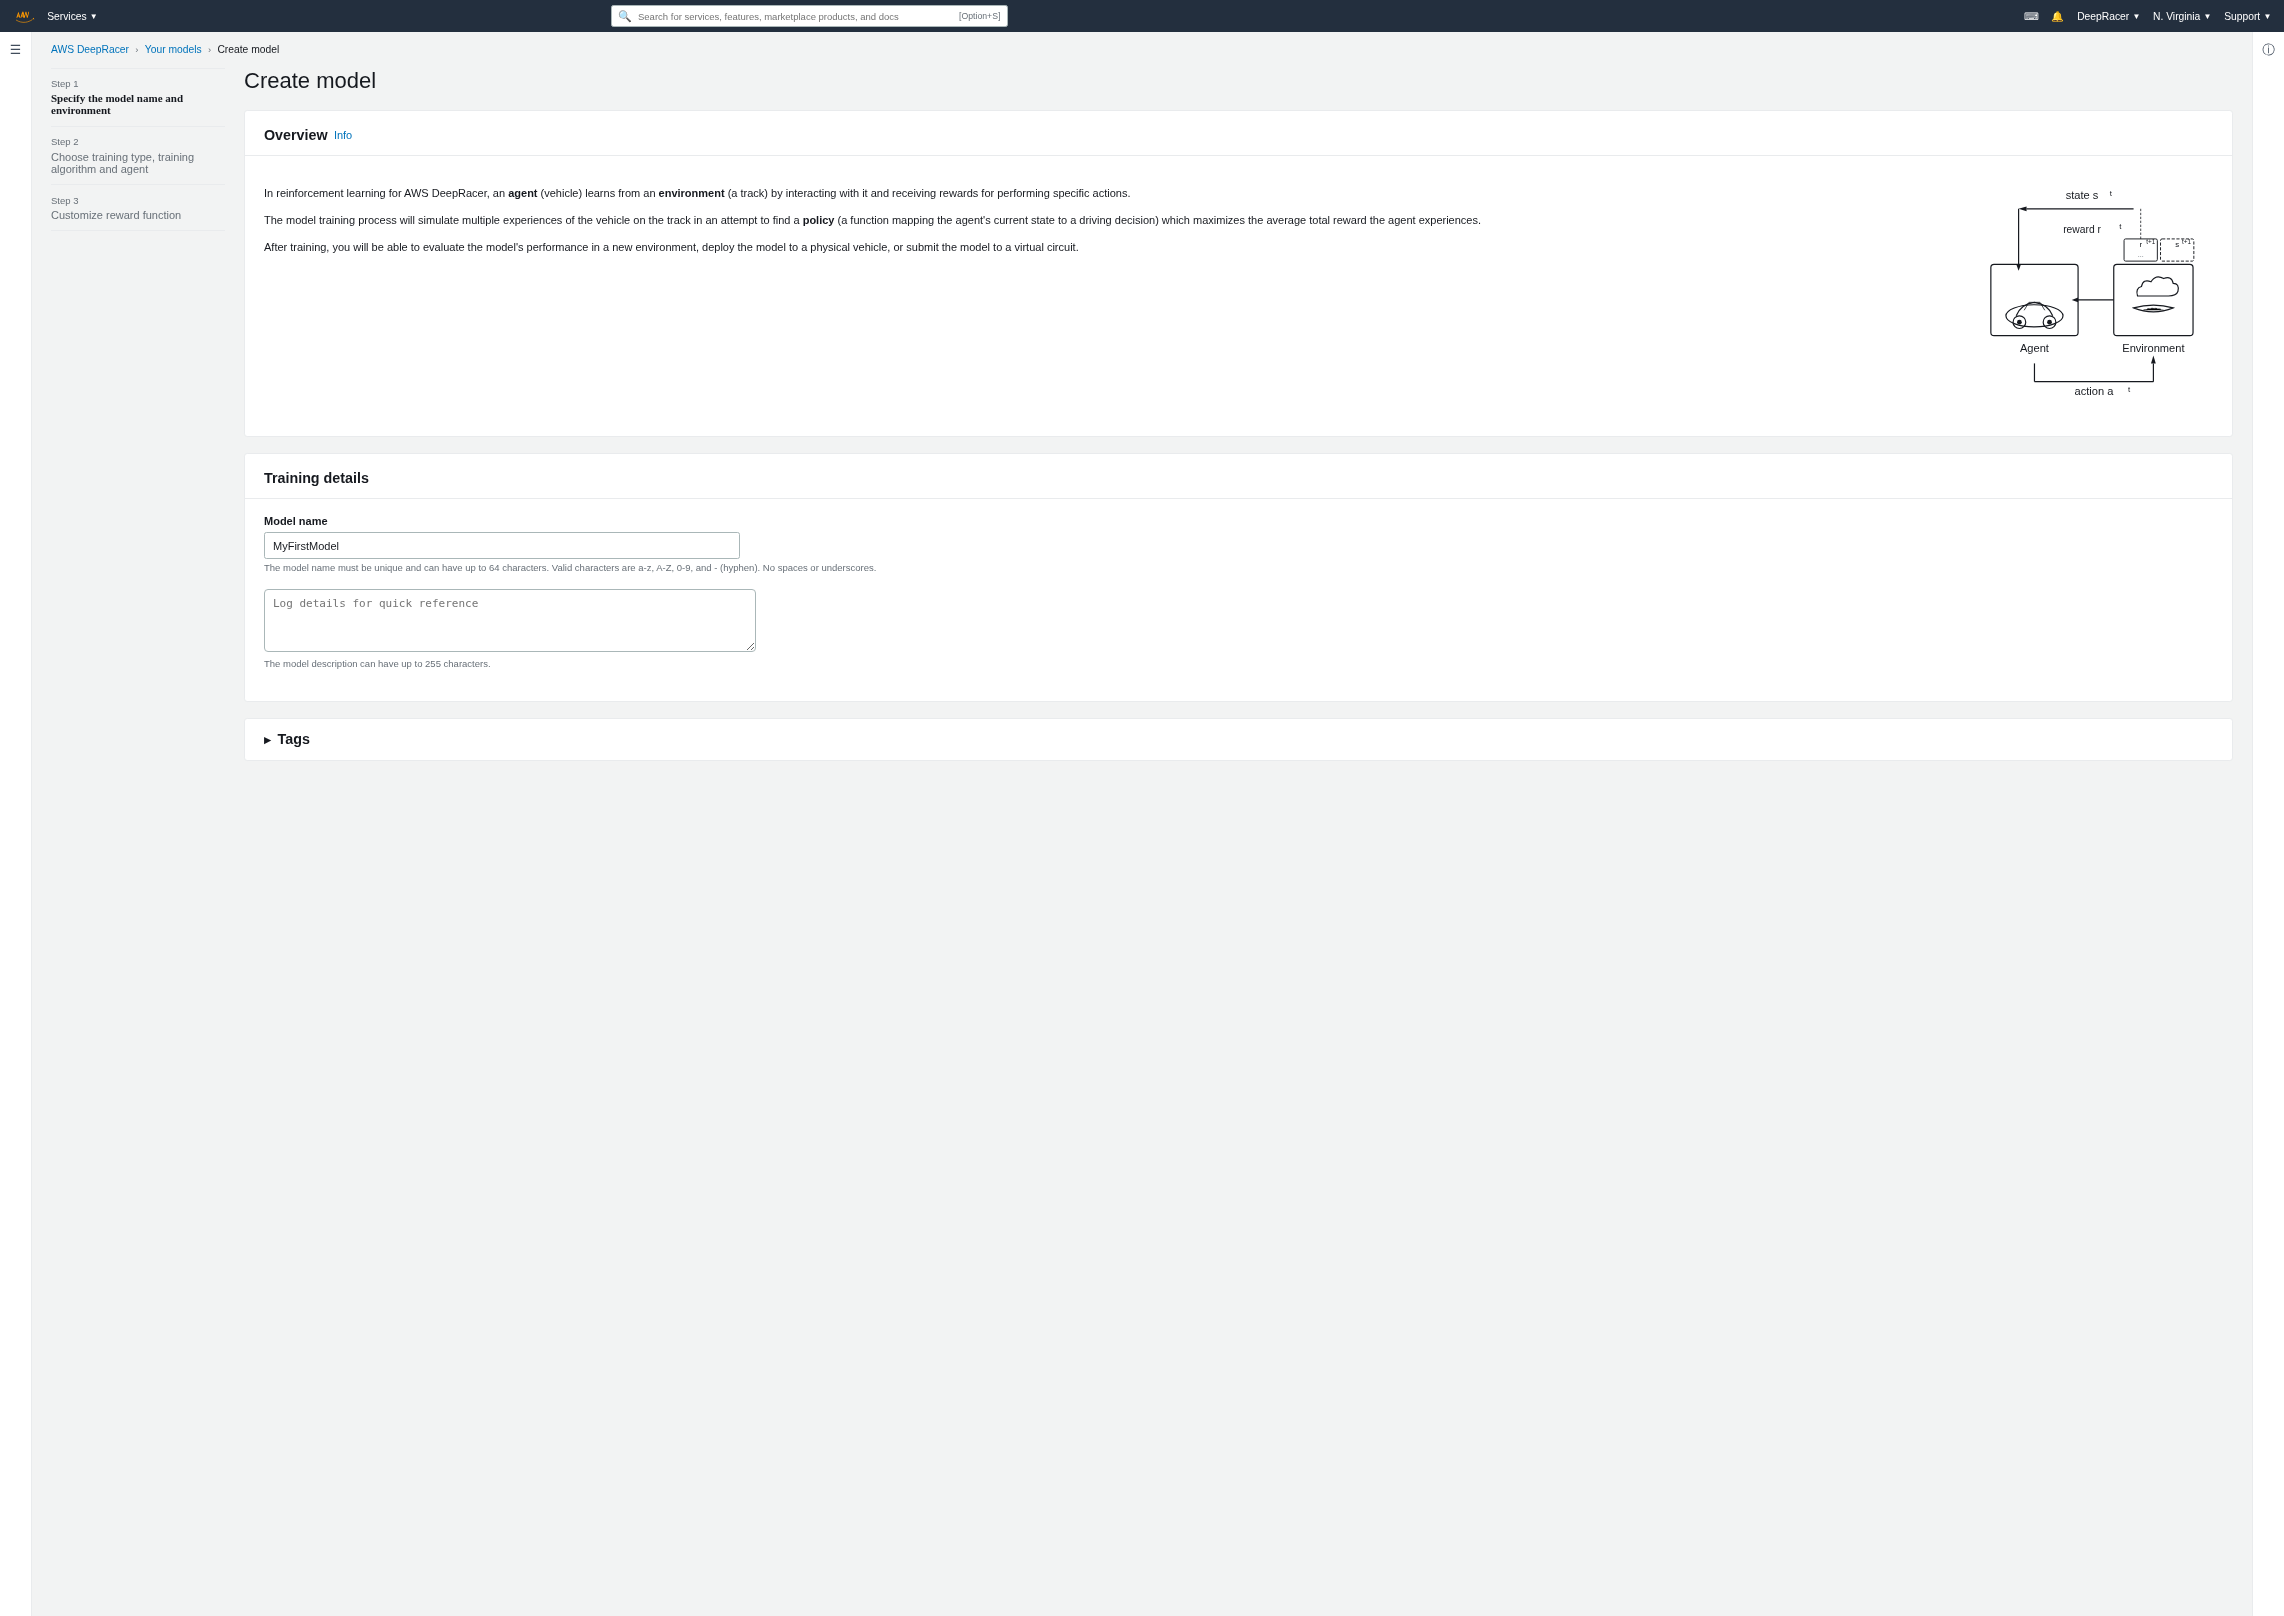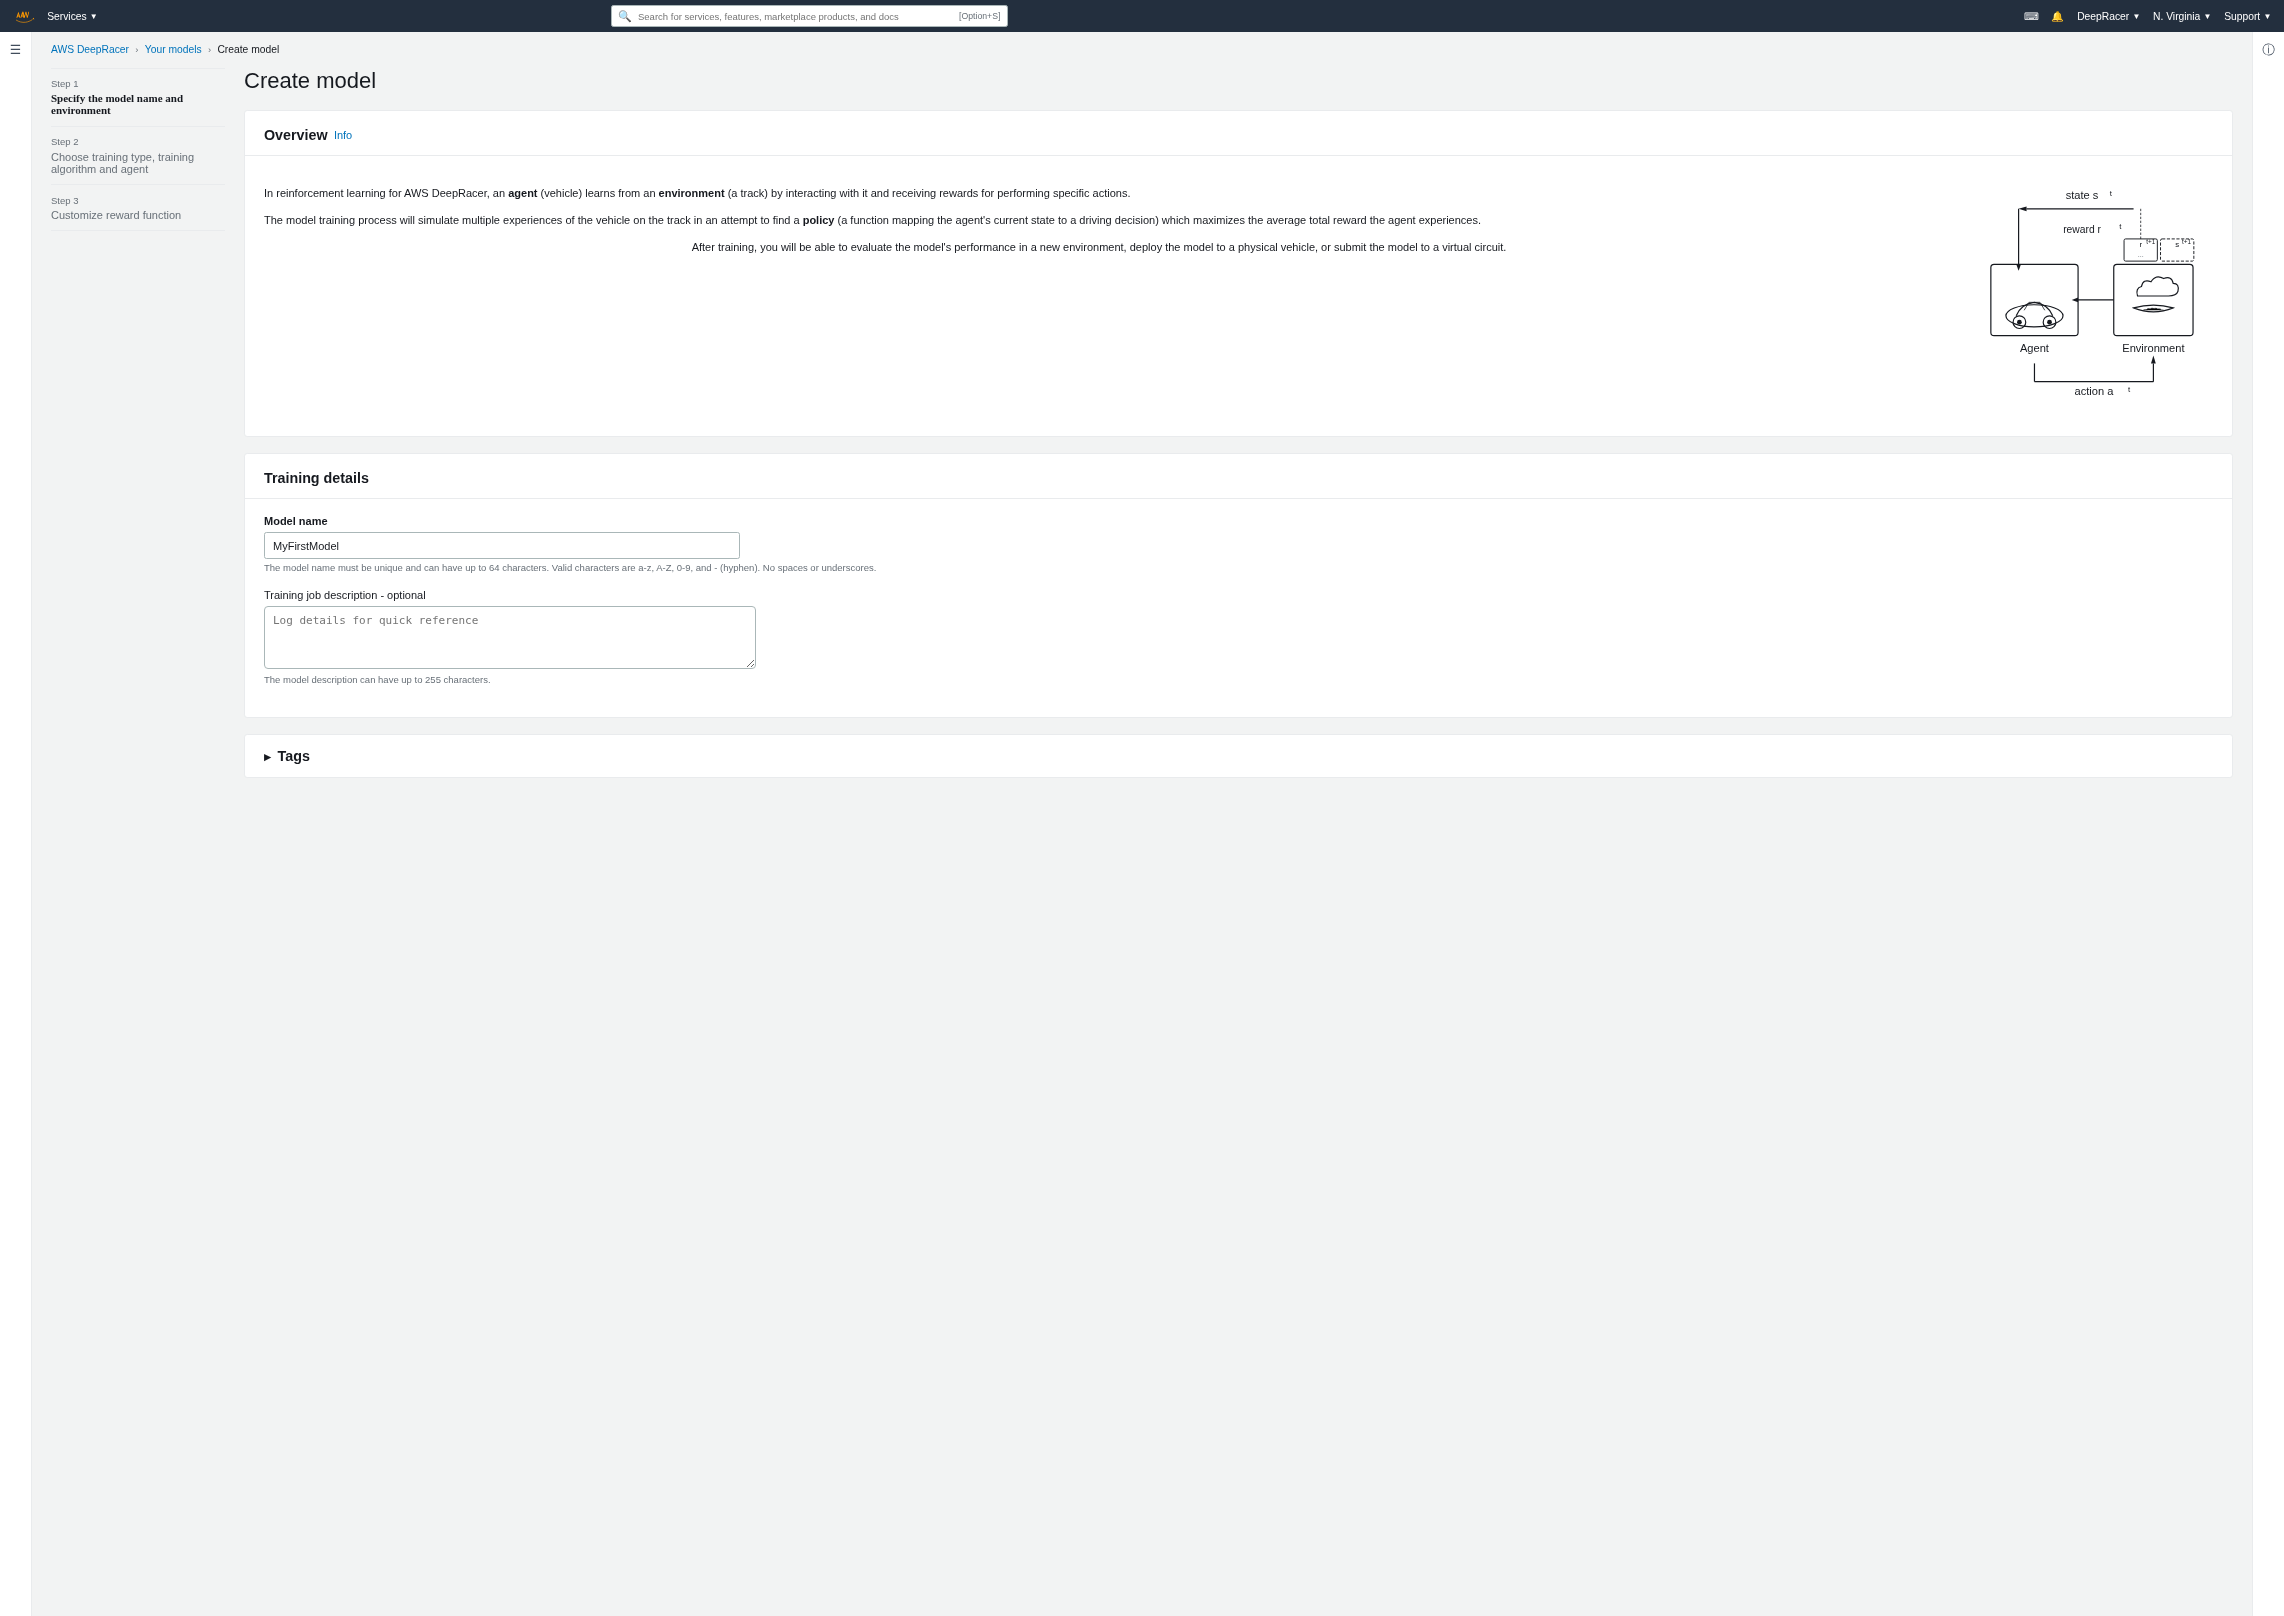--- a/index.html
+++ b/index.html
@@ -204,21 +204,21 @@
       gap: 25px;
       padding: 12.7px 0;
     }
     .overview-text {
       flex: 1;
       font-size: 11px;
       line-height: 1.6;
       color: #16191f;
     }
     .overview-text p { margin-bottom: 9.5px; }
-    .overview-text p:last-child { margin-bottom: 0; text-align: center; }
+    .overview-text p:last-child { margin-bottom: 0; }
     .overview-diagram {
       width: 254px;
       flex-shrink: 0;
       display: flex;
       align-items: center;
       justify-content: center;
     }
 
     
     .rl-diagram svg {
@@ -461,21 +461,20 @@
             <span>Training details</span>
           </div>
         </div>
         <div class="card-body">
           <div class="form-group">
             <label class="form-label">Model name</label>
             <input class="form-input" type="text" value="MyFirstModel" style="">
             <div class="form-hint">The model name must be unique and can have up to 64 characters. Valid characters are a-z, A-Z, 0-9, and - (hyphen). No spaces or underscores.</div>
           </div>
           <div class="form-group">
-            <label class="form-label-optional">Training job description - optional</label>
             <textarea class="form-textarea" placeholder="Log details for quick reference" style=""></textarea>
             <div class="form-hint">The model description can have up to 255 characters.</div>
           </div>
         </div>
       </div>
 
       <div class="card">
         <div class="tags-header">
           <span class="tags-expand-icon">▶</span>
           <span class="tags-title">Tags</span>

